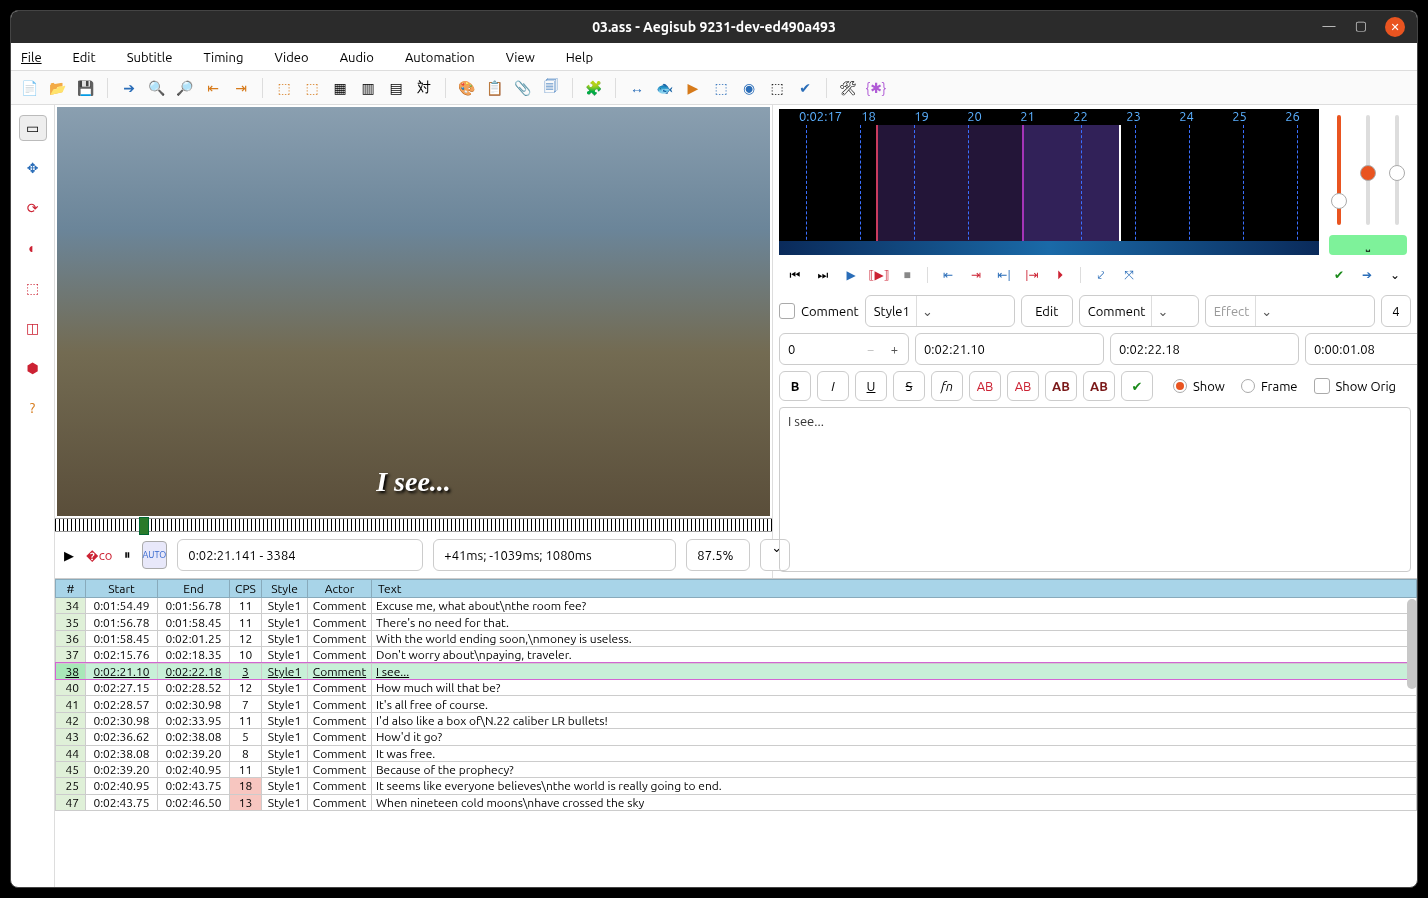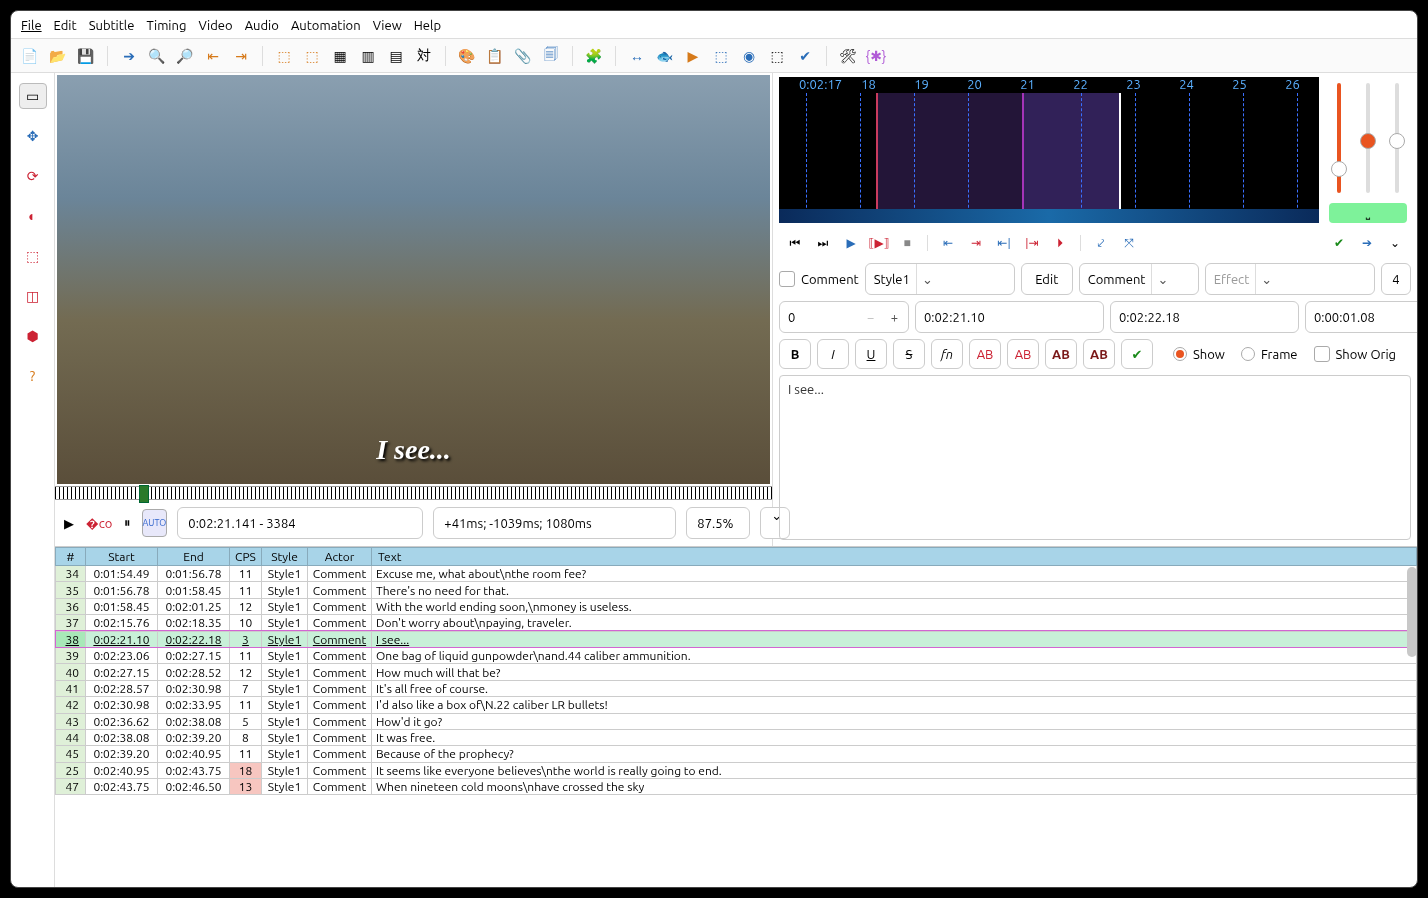--- a/index.html
+++ b/index.html
@@ -3,21 +3,21 @@
 <meta charset="utf-8">
 <style>
 * { margin:0; padding:0; box-sizing:border-box; font-family:"Ubuntu","Segoe UI",sans-serif; font-size:13px; }
 body { background:#000; width:1428px; height:898px; overflow:hidden; padding:10px; }
 .window { width:100%; height:100%; background:#fff; border-radius:8px; overflow:hidden; display:flex; flex-direction:column; border:1px solid #444;}
 .titlebar { height:32px; background:#2b2b2b; color:#fff; display:flex; align-items:center; position:relative; }
 .titlebar-title { position:absolute; left:0; right:0; text-align:center; font-weight:bold; font-size:14px; }
 .titlebar-controls { margin-left:auto; display:flex; gap:16px; padding-right:12px; z-index:1;}
 .tb-btn { width:16px; height:16px; display:flex; align-items:center; justify-content:center; cursor:pointer; }
 .tb-close { width:20px; height:20px; border-radius:50%; background:#e95420; color:#fff; font-size:11px; line-height:20px; text-align:center;}
-.menubar { height:28px; display:flex; align-items:center; padding:0 10px; gap:12px; border-bottom:1px solid #ddd;text-align:right; }
+.menubar { height:28px; display:flex; align-items:center; padding:0 10px; gap:31px; border-bottom:1px solid #ddd;text-align:right; }
 .menubar span { cursor:pointer; }
 .menubar span:first-child { text-decoration:underline; }
 .toolbar-main { height:34px; display:flex; align-items:center; padding:0 8px; gap:6px; border-bottom:1px solid #ddd; background:#fafafa;}
 .tb-icon { width:22px; height:22px; display:flex; align-items:center; justify-content:center; font-size:14px; cursor:pointer; }
 .tb-sep { width:1px; height:20px; background:#ddd; margin:0 4px; }
 .content { flex:1; display:flex; min-height:0;}
 .left-toolbar { width:44px; display:flex; flex-direction:column; align-items:center; gap:14px; padding-top:10px; border-right:1px solid #ddd;}
 .lt-icon { width:28px; height:26px; display:flex; align-items:center; justify-content:center; cursor:pointer; border:1px solid transparent; border-radius:4px; font-size:14px;}
 .lt-icon.active { border-color:#bbb; background:#eee;}
 .main-col { flex:1; display:flex; flex-direction:column; min-width:0;}
@@ -71,20 +71,28 @@
 tr.sel { outline:1px solid #d266d2;}
 td.cps-warn { background:#f7c6c0;}
 .blue{color:#2a6db8;} .orange{color:#d67a1a;} .red{color:#c23;} .darkred{color:#7a1818;} .green{color:#1a8a1a;} .purple{color:#b05bd6;}
 .scrollthumb{position:absolute; right:0; top:20px; width:10px; height:90px; background:#c8c8c8; border-radius:5px;}
 </style>
 </head>
 <body>
 
 <div class="window">
 
+  <div class="titlebar">
+    <div class="titlebar-title">03.ass - Aegisub 9231-dev-ed490a493</div>
+    <div class="titlebar-controls">
+      <div class="tb-btn" style="color:#ccc">—</div>
+      <div class="tb-btn" style="color:#ccc">▢</div>
+      <div class="tb-close">✕</div>
+    </div>
+  </div>
 
   <div class="menubar">
     <span>File</span>
     <span>Edit</span>
     <span>Subtitle</span>
     <span>Timing</span>
     <span>Video</span>
     <span>Audio</span>
     <span>Automation</span>
     <span>View</span>
@@ -364,29 +372,20 @@
               <tr class="sel">
                 <td class="numcol">38</td>
                 <td class="c">0:02:21.10</td>
                 <td class="c">0:02:22.18</td>
                 <td class="c">3</td>
                 <td class="c">Style1</td>
                 <td class="c">Comment</td>
                 <td>I see...</td>
               </tr>
               <tr>
-                <td class="numcol">39</td>
-                <td class="c">0:02:23.06</td>
-                <td class="c">0:02:27.15</td>
-                <td class="c">11</td>
-                <td class="c">Style1</td>
-                <td class="c">Comment</td>
-                <td>One bag of liquid gunpowder\nand.44 caliber ammunition.</td>
-              </tr>
-              <tr>
                 <td class="numcol">40</td>
                 <td class="c">0:02:27.15</td>
                 <td class="c">0:02:28.52</td>
                 <td class="c">12</td>
                 <td class="c">Style1</td>
                 <td class="c">Comment</td>
                 <td>How much will that be?</td>
               </tr>
               <tr>
                 <td class="numcol">41</td>

